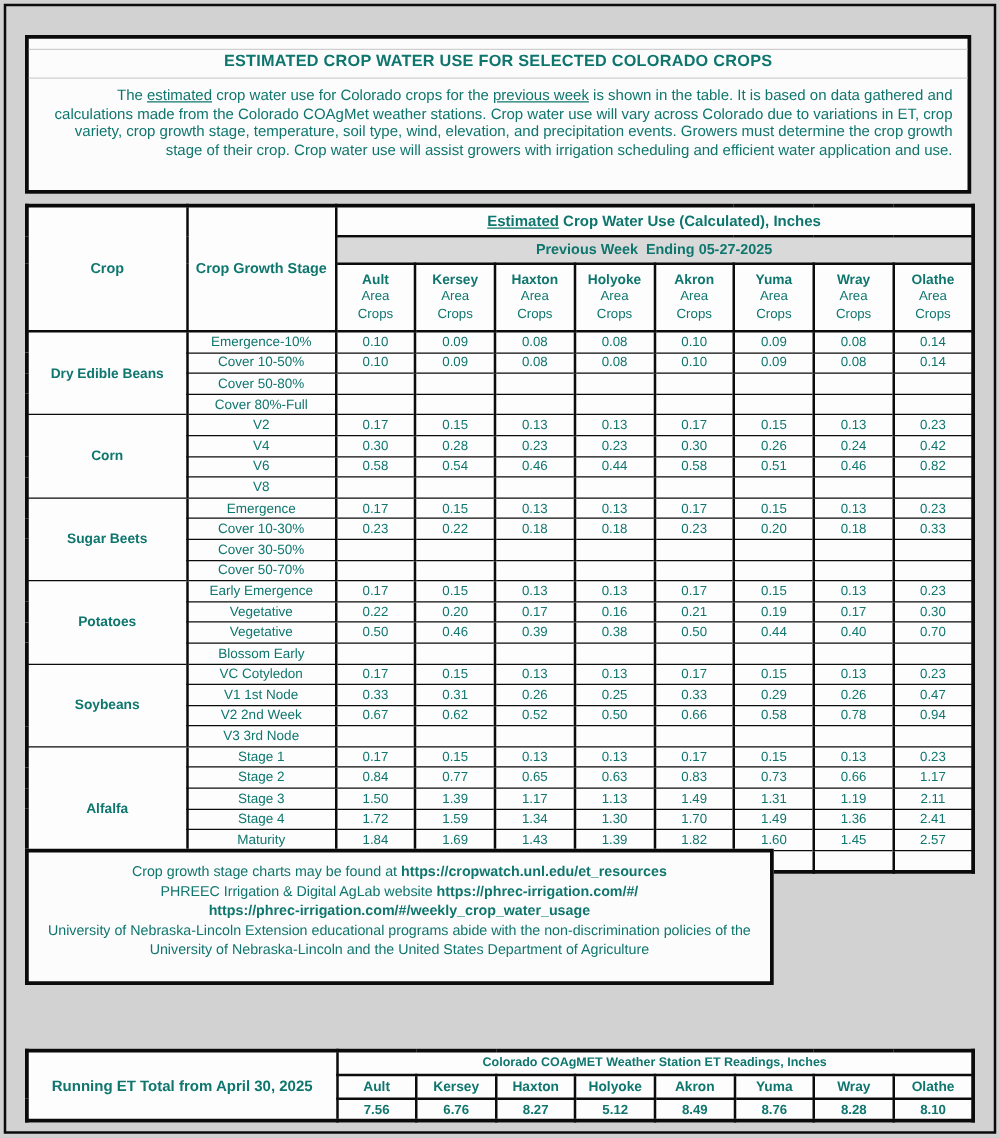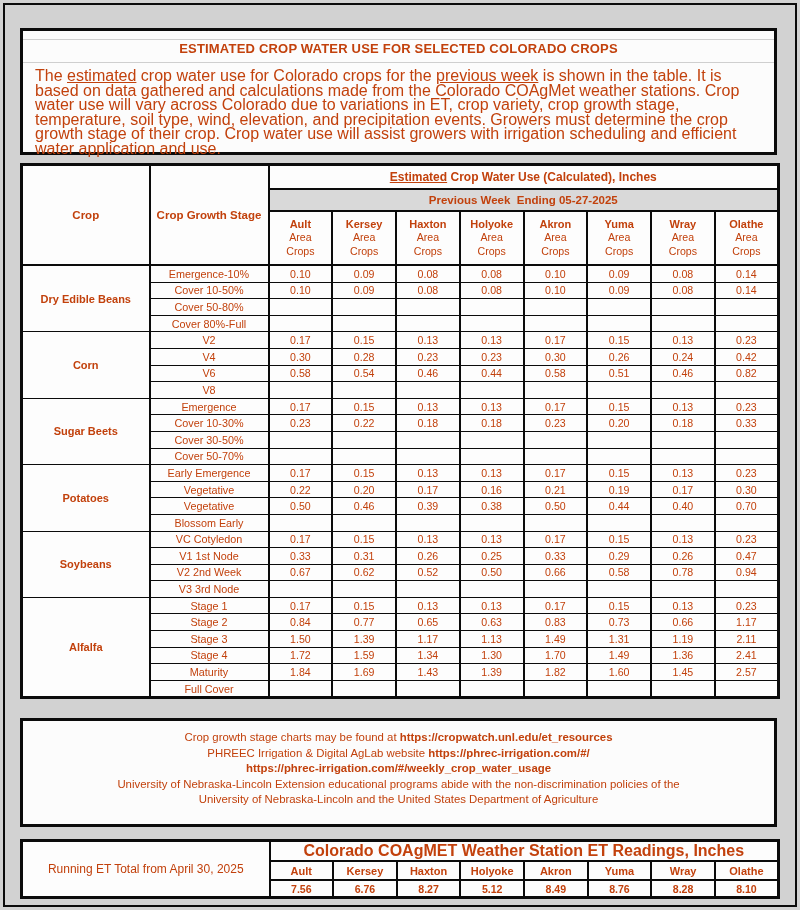--- a/index.html
+++ b/index.html
@@ -1,36 +1,36 @@
 <!DOCTYPE html>
 <html><head>
 <meta charset="utf-8">
 <style>
   html,body { margin:0; padding:0; background:#bdbdbd; }
   .page {
     position:relative; width:800px; height:910px; margin:0 auto;
-    background:#d2d2d2; font-family:"Liberation Sans", sans-serif; color:#c2410c;
+    background:#d2d2d2; font-family:"Liberation Sans", sans-serif; color:#0f766e;
     overflow:hidden;
   }
   .frame { position:absolute; inset:3px; border:2px solid #0b0b0b; pointer-events:none; }
 
   .box {
     position:absolute; box-sizing:border-box;
     background:#fcfcfc; border:3px solid #0b0b0b;
   }
 
   
   #titlebox { left:20px; top:28px; width:757px; height:127px; }
   .gl { position:absolute; left:0; right:0; height:1px; background:#cfcfcf; }
   .doc-title {
     position:relative; text-align:center; font-weight:bold;
     font-size:13px; padding-top:10px; letter-spacing:.2px;
   }
   .intro {
-    position:relative; text-align:left; font-size:16px;
+    position:relative; text-align:right; font-size:12px;
     line-height:14.6px; margin:13px 12px 0 12px;
   }
   .u { text-decoration:underline; }
   .ub { text-decoration:underline; font-weight:bold; }
 
   
   #maintable {
     position:absolute; left:20px; top:163px; width:760px;
     border-collapse:collapse; table-layout:fixed; background:#fdfdfd;
     border:3px solid #0b0b0b;
@@ -53,36 +53,36 @@
   #maintable tbody td {
     height:15.6px; font-size:10.6px;
     border-top:1px solid #0b0b0b; border-bottom:1px solid #0b0b0b;
   }
   #maintable tbody tr.gs td { border-top:1px solid #1d4ed8; }
   #maintable tbody td.cropname { font-weight:bold; font-size:11px; }
   #maintable tbody td.stage { font-size:10.8px; }
 
   
   #footerbox {
-    left:20px; top:718px; width:757px; height:109px;
+    left:20px; top:679px; width:599px; height:109px;
     text-align:center; font-size:11.4px; line-height:15.5px; padding-top:9px;
   }
   .b { font-weight:bold; }
 
   
   #ettable {
     position:absolute; left:20px; top:839px; width:760px;
     border-collapse:collapse; table-layout:fixed; background:#fdfdfd;
     border:3px solid #0b0b0b;
   }
   #ettable th, #ettable td {
     border:2px solid #0b0b0b; padding:0; text-align:center; vertical-align:middle;
   }
-  #ettable .et-label { font-weight:normal; font-size:12px; }
-  #ettable .et-hdr { height:17px; font-weight:bold; font-size:16px; }
+  #ettable .et-label { font-weight:bold; font-size:12px; }
+  #ettable .et-hdr { height:17px; font-weight:bold; font-size:10px; }
   #ettable .et-station { height:17px; font-weight:bold; font-size:11px; }
   #ettable .et-val { height:15px; font-size:10.6px; font-weight:bold; }
 </style>
 </head>
 <body>
 
 <div class="page">
   <div class="frame"></div>
 
   <div class="box" id="titlebox">

